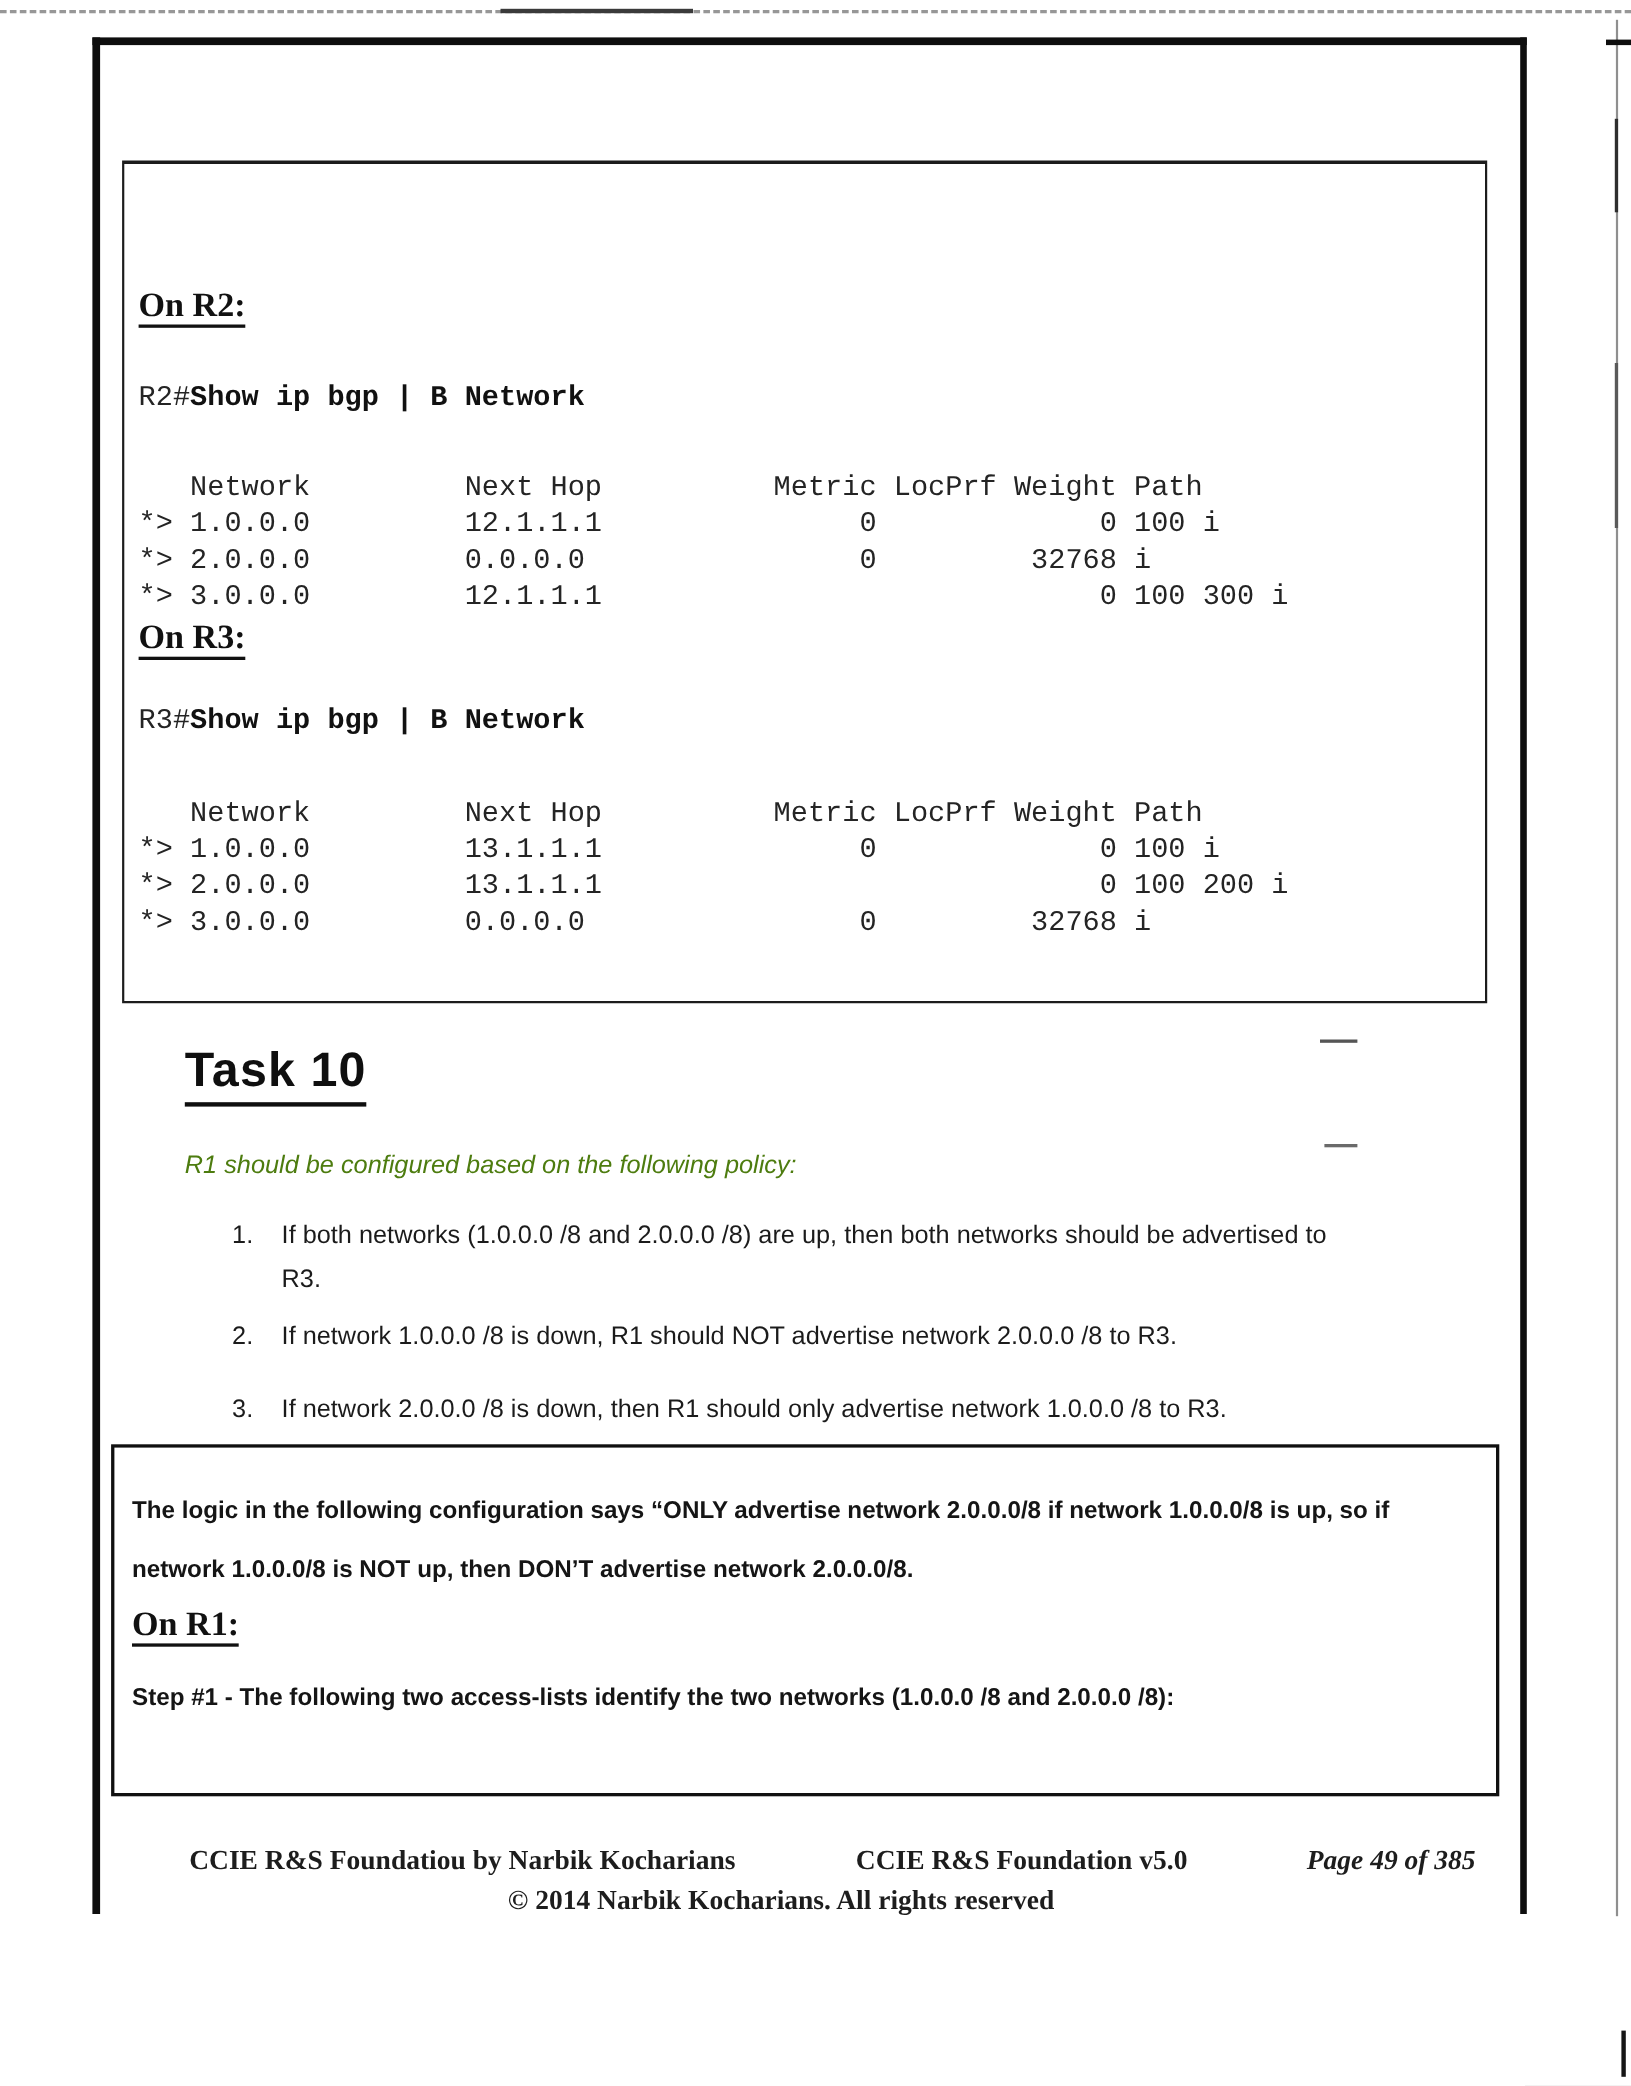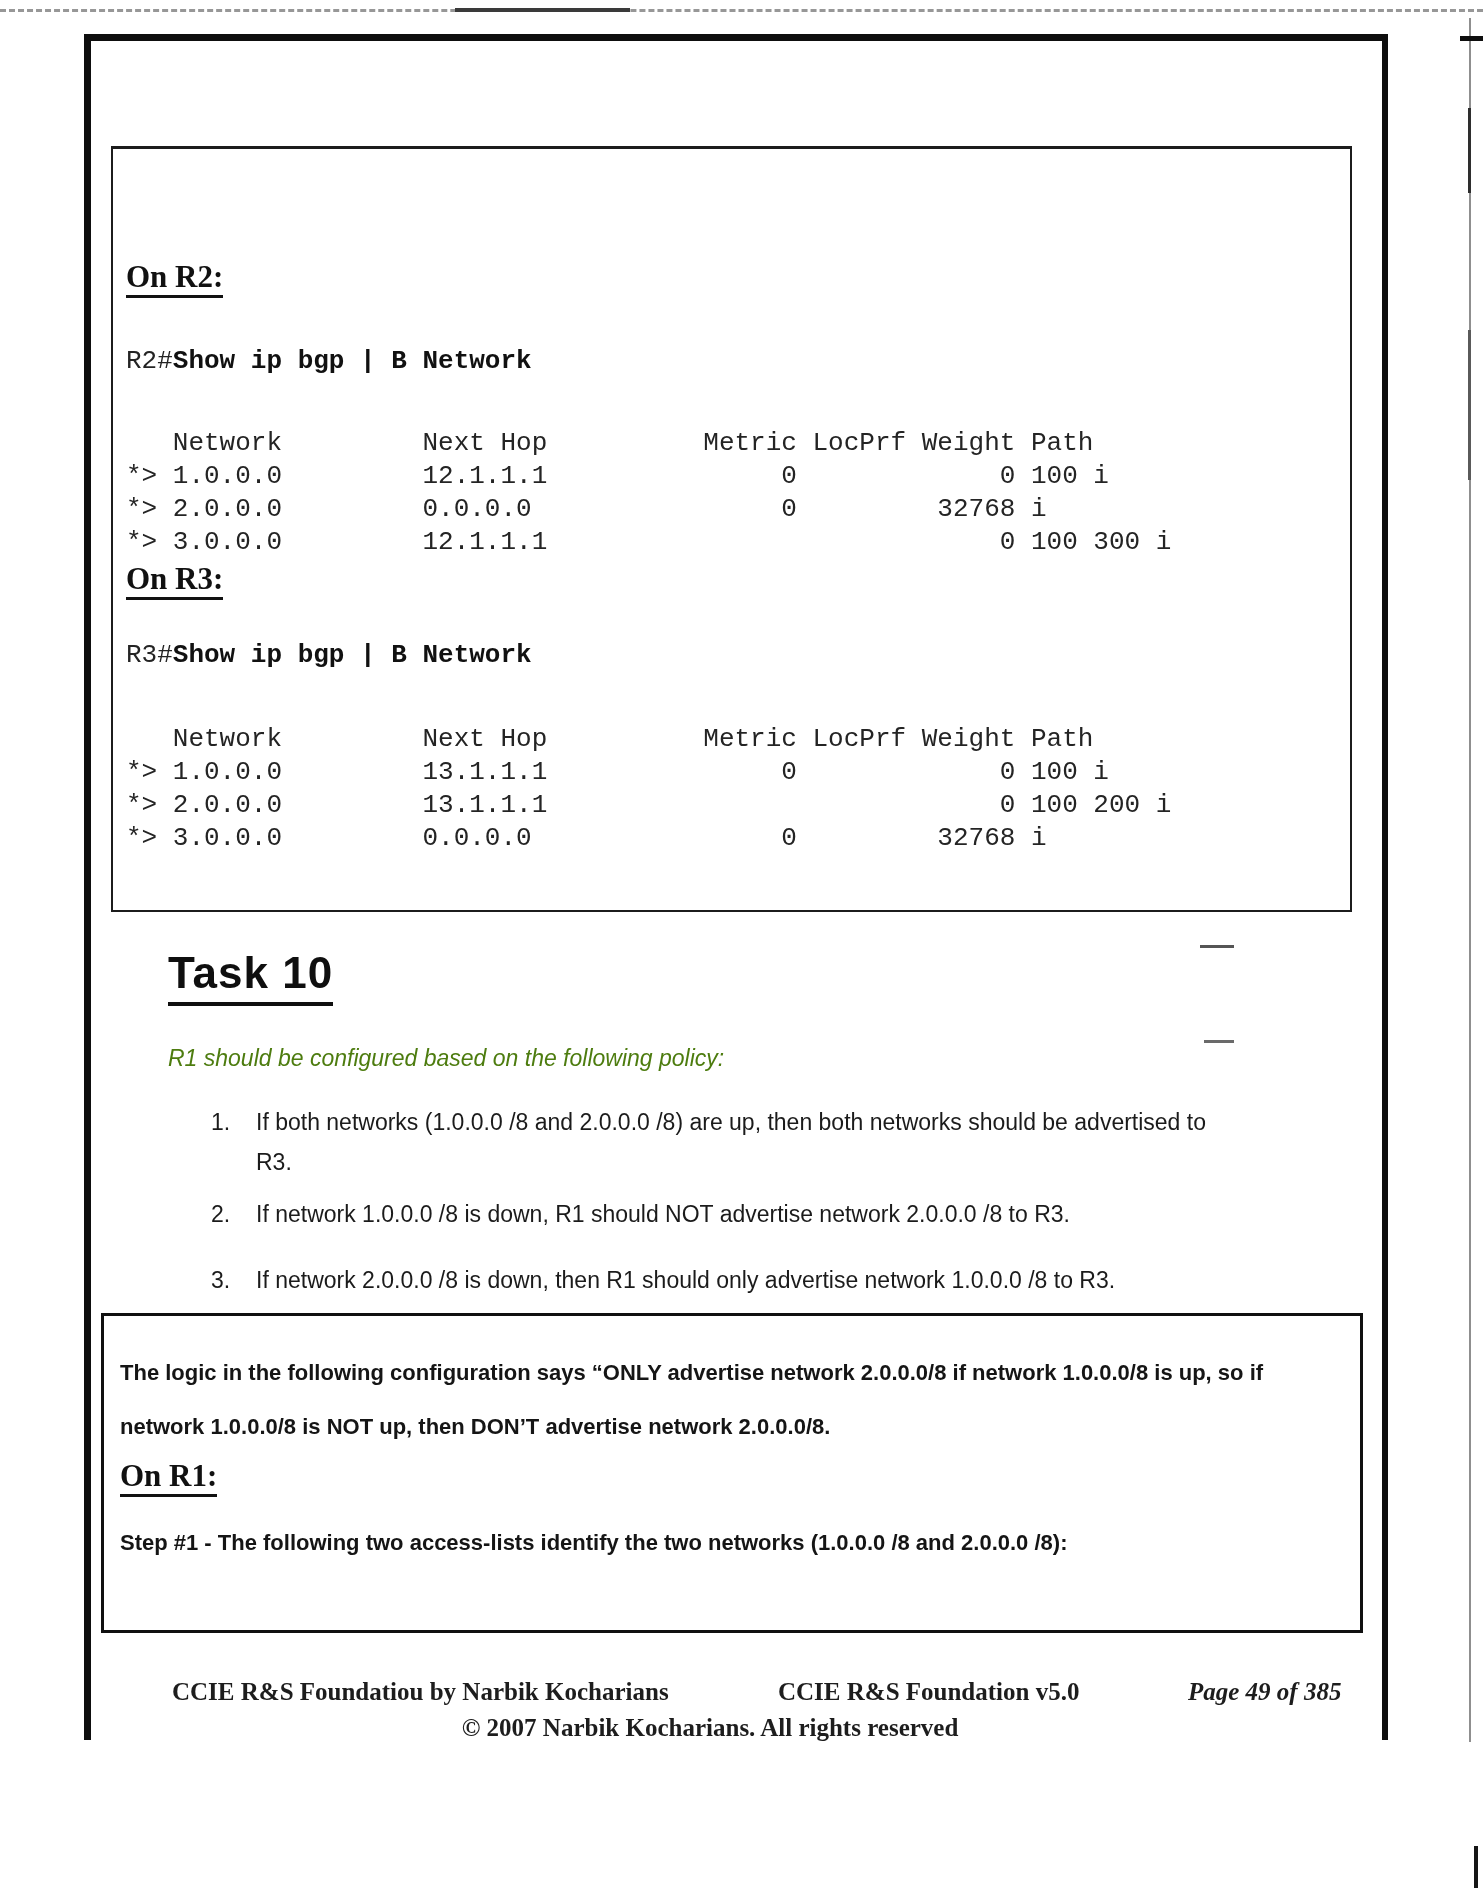--- a/index.html
+++ b/index.html
@@ -115,15 +115,15 @@
       <span class="ul">On R1:</span>
     </div>
 
     <div class="abs step-line" style="left:16px;top:214px;">Step #1 - The following two access-lists identify the two networks (1.0.0.0 /8 and 2.0.0.0 /8):</div>
 
   </div>
 
   <div class="abs footer-seg" style="left:172px;top:1678px;">CCIE R&amp;S Foundatiou by Narbik Kocharians</div>
   <div class="abs footer-seg" style="left:742px;top:1678px;margin-left:36px;">CCIE R&amp;S Foundation v5.0</div>
   <div class="abs footer-seg footer-italic" style="left:1188px;top:1678px;">Page 49 of 385</div>
-  <div class="abs footer-seg footer-center">© 2007 Narbik Kocharians. All rights reserved</div>
+  <div class="abs footer-seg footer-center">© 2014 Narbik Kocharians. All rights reserved</div>
 
 </div>
 
 </body></html>

